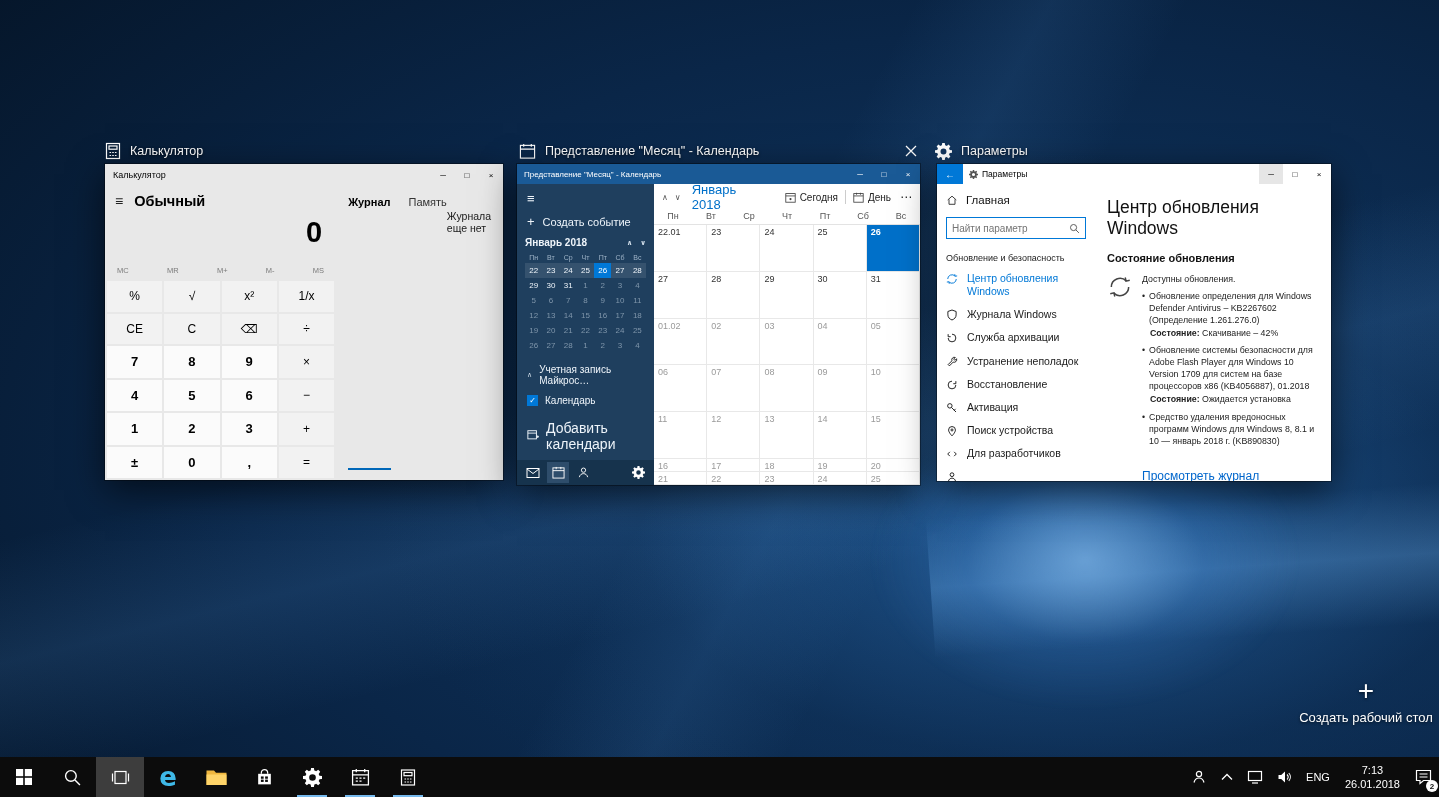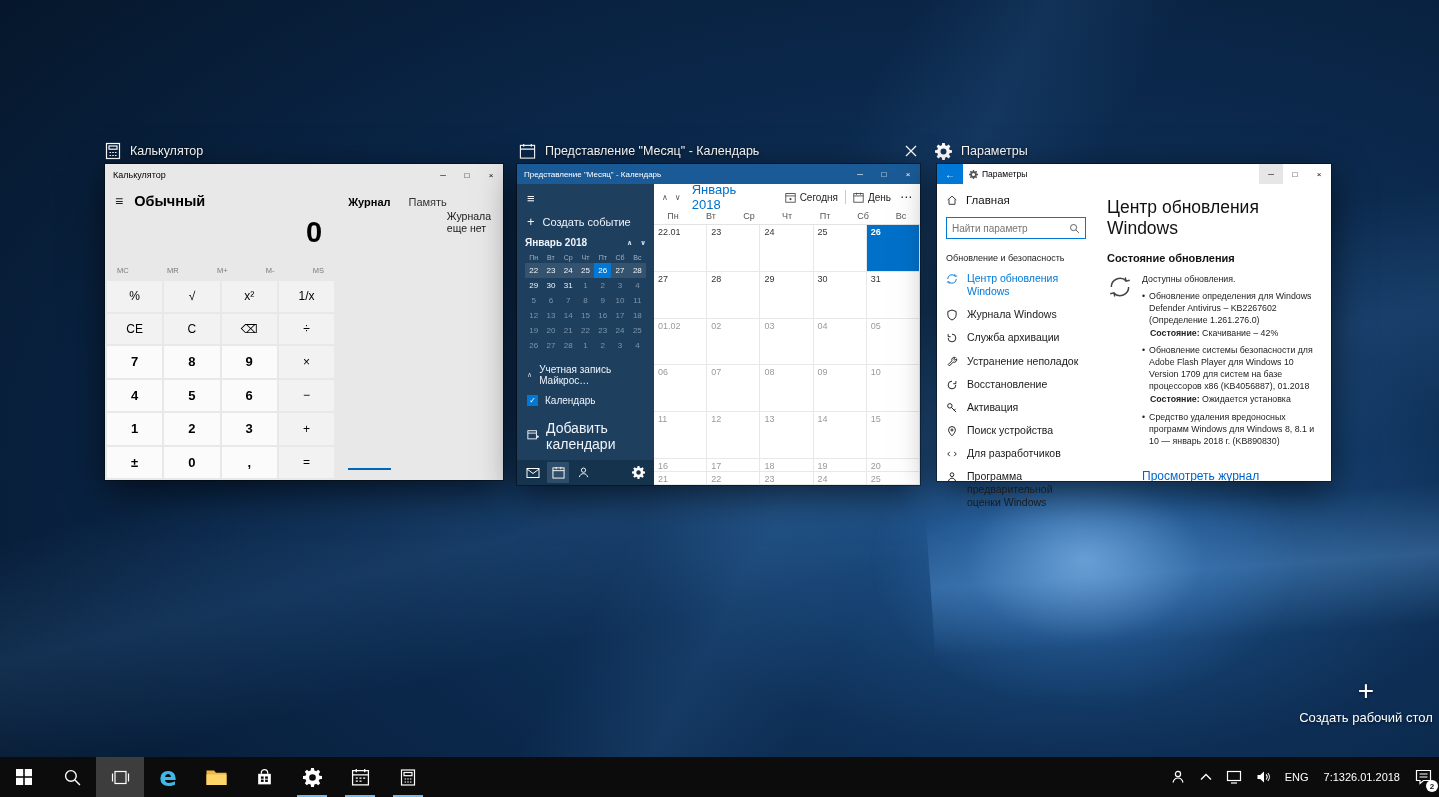--- a/index.html
+++ b/index.html
@@ -132,21 +132,21 @@
 
   
   .taskbar { position:absolute; left:0; right:0; bottom:0; height:40px; background:#0c0c0c; display:flex; align-items:stretch; z-index:20; }
   .tb-btn { width:48px; display:flex; align-items:center; justify-content:center; position:relative; }
   .tb-btn.tv-active { background:#3d3d3d; }
   .tb-btn.open::after { content:""; position:absolute; left:9px; right:9px; bottom:0; height:2px; background:#76b9ed; }
   .edge-e { font-size:26px; font-weight:700; color:#3fb9e8; line-height:1; font-family:"DejaVu Sans",sans-serif; }
   .tb-right { margin-left:auto; display:flex; align-items:center; }
   .tray-btn { height:40px; display:flex; align-items:center; justify-content:center; padding:16px 7px; color:#fff; position:relative; }
   .tray-lang { font-size:11px; }
-  .tray-clock { flex-direction:row; line-height:1.3; font-size:11px; padding:1px 8px; text-align:center; }
+  .tray-clock { flex-direction:column; line-height:1.3; font-size:11px; padding:1px 8px; text-align:center; }
   .badge { position:absolute; right:1px; bottom:5px; width:12px; height:12px; border-radius:50%; background:#fff; color:#111;
            font-size:8px; display:flex; align-items:center; justify-content:center; font-weight:700; }
 </style>
 </head>
 <body>
 
 <div class="scene">
 
   <div class="wallpaper">
     <div class="beam b2"></div>
@@ -534,21 +534,20 @@
           <svg width="12" height="12" viewBox="0 0 14 14" fill="none" stroke="currentColor" stroke-width="1.1">
               <path d="M4.5 4.5L2 7l2.5 2.5M9.5 4.5L12 7l-2.5 2.5"></path>
             </svg>
           <span>Для разработчиков</span>
         </div>
         <div class="nav-item">
           <svg width="12" height="12" viewBox="0 0 14 14" fill="none" stroke="currentColor" stroke-width="1.1">
               <circle cx="7" cy="4.3" r="2.2"></circle>
               <path d="M2.8 12c.6-2.4 2.3-3.7 4.2-3.7s3.6 1.3 4.2 3.7"></path>
             </svg>
-          <span>Программа предварительной оценки Windows</span>
         </div>
       </div>
 
       <div class="set-content">
         <div class="content-title">Центр обновления Windows</div>
         <div class="content-h2">Состояние обновления</div>
         <div class="status-row">
           <svg width="26" height="26" viewBox="0 0 24 24" fill="none" stroke="#444" stroke-width="1.4">
               <path d="M20 12a8 8 0 0 1-13.7 5.6M4 12a8 8 0 0 1 13.7-5.6"></path>
               <path d="M16.8 3.2l.8 3.4 3.4-.8M7.2 20.8l-.8-3.4-3.4.8"></path>

